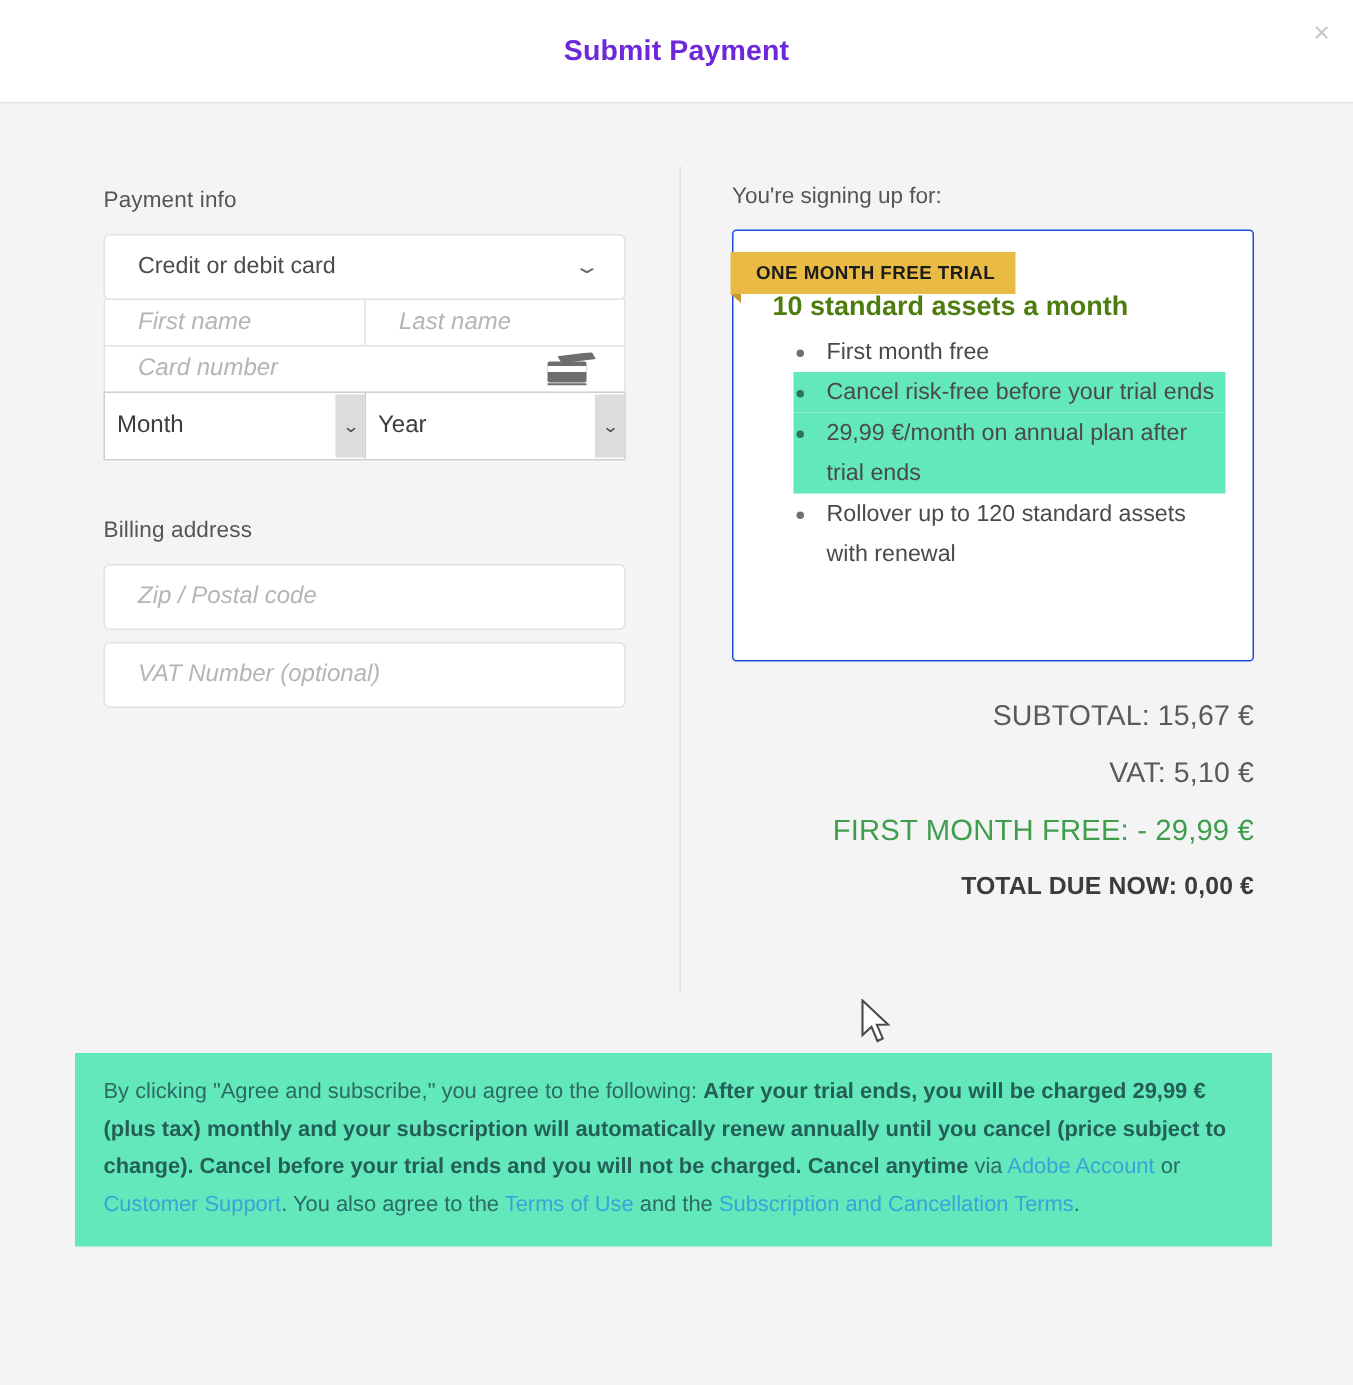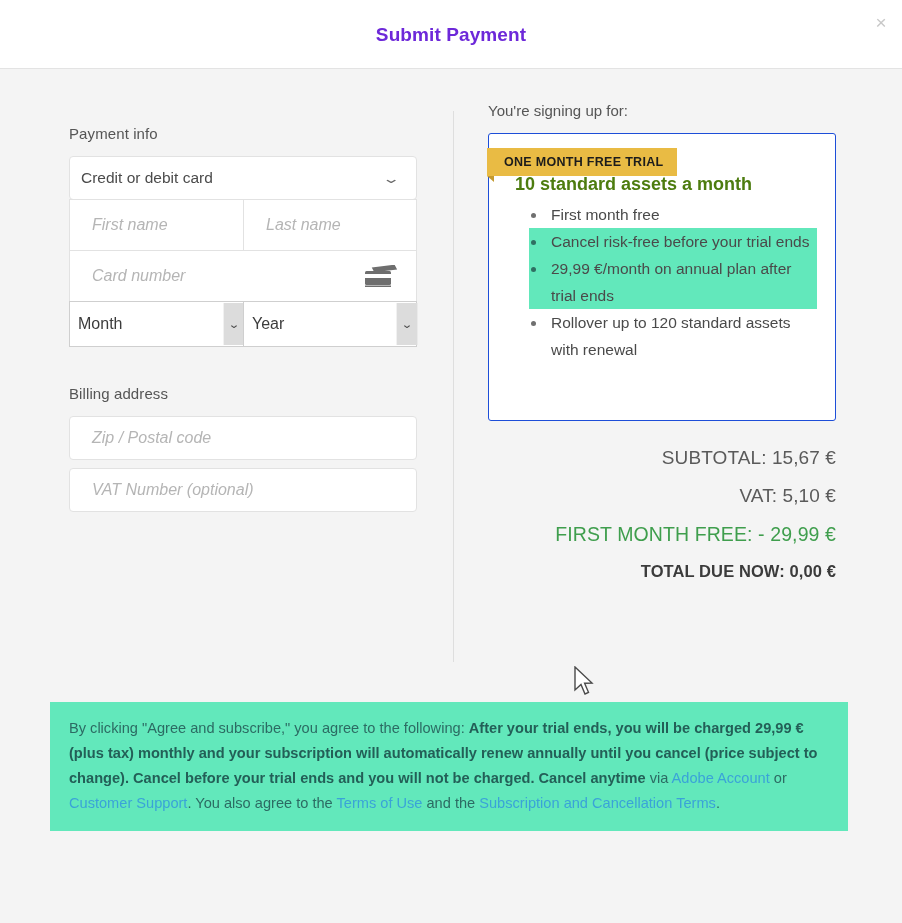--- a/index.html
+++ b/index.html
@@ -54,31 +54,31 @@
   
   .left-col { position: absolute; left: 69px; top: 55px; width: 348px; }
   .section-label {
     font-size: 15px; color: #555555; font-weight: 400;
     margin-bottom: 14px; letter-spacing: .1px;
   }
   .field {
     background: #fff;
     border: 1px solid #e2e2e2;
     border-radius: 4px;
-    height: 52px;
+    height: 32px;
     display: flex; align-items: center;
     padding: 0 22px;
     font-size: 15.5px; color: #4b4b4b;
     width: 100%;
     position: relative;
   }
   .field .ph { color: #b5b5b5; font-style: italic; font-size: 16px; }
   .field-select {
     justify-content: space-between;
-    padding: 0 14px 0 11px;
+    padding: 0 14px 0 22px;
     height: 44px;
   }
   .chev {
     color: #6a6a6a; font-size: 15px; line-height: 1;
     transform: scaleX(1.5) scaleY(.85);
     margin-right: 4px;
   }
   .row2 { display: flex; gap: 0; margin-top: -1px; }
   .row2 .field { border-radius: 0; }
   .row2 .field:first-child { border-top-left-radius: 0; }
@@ -113,21 +113,21 @@
     display: flex; align-items: center; justify-content: center;
     color: #4d4d4d; font-size: 11px;
     transform: scaleX(1.3);
   }
 
   .billing-block { margin-top: 38px; }
   .billing-block .field { height: 44px; border-radius: 4px; }
   .billing-block .field + .field { margin-top: 8px; }
 
   
-  .right-col { position: absolute; left: 488px; top: 32px; width: 348px; }
+  .right-col { position: absolute; left: 488px; top: 52px; width: 348px; }
   .signing-label { font-size: 15px; color: #555; margin-bottom: 14px; }
 
   .plan-card {
     position: relative;
     border: 1px solid #1d4ed8;
     border-radius: 3px;
     background: #ffffff;
     padding: 40px 18px 20px 18px;
     min-height: 288px;
   }

